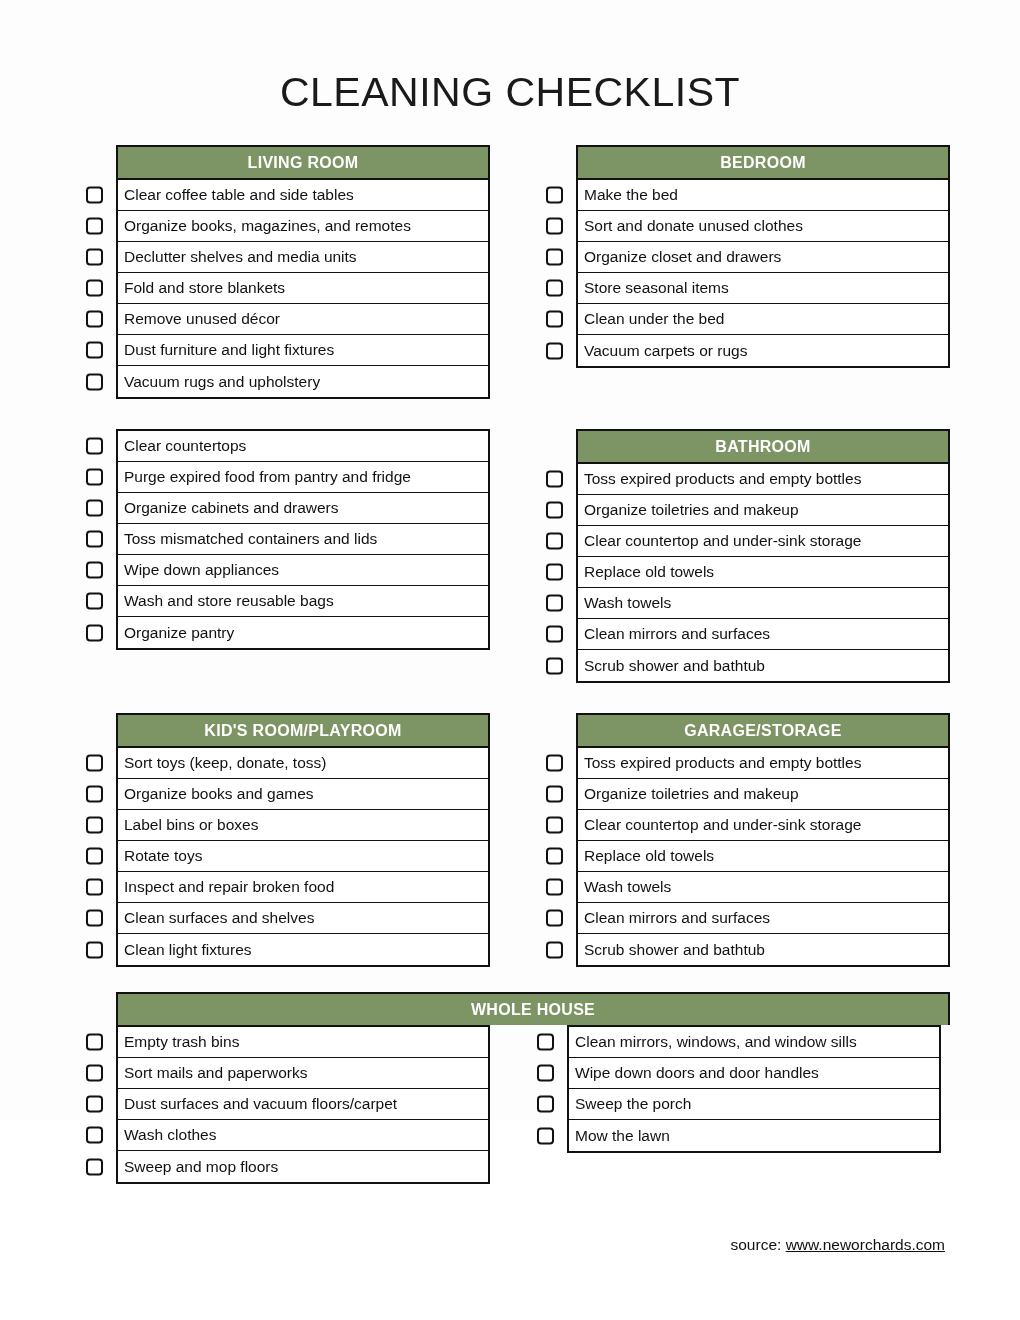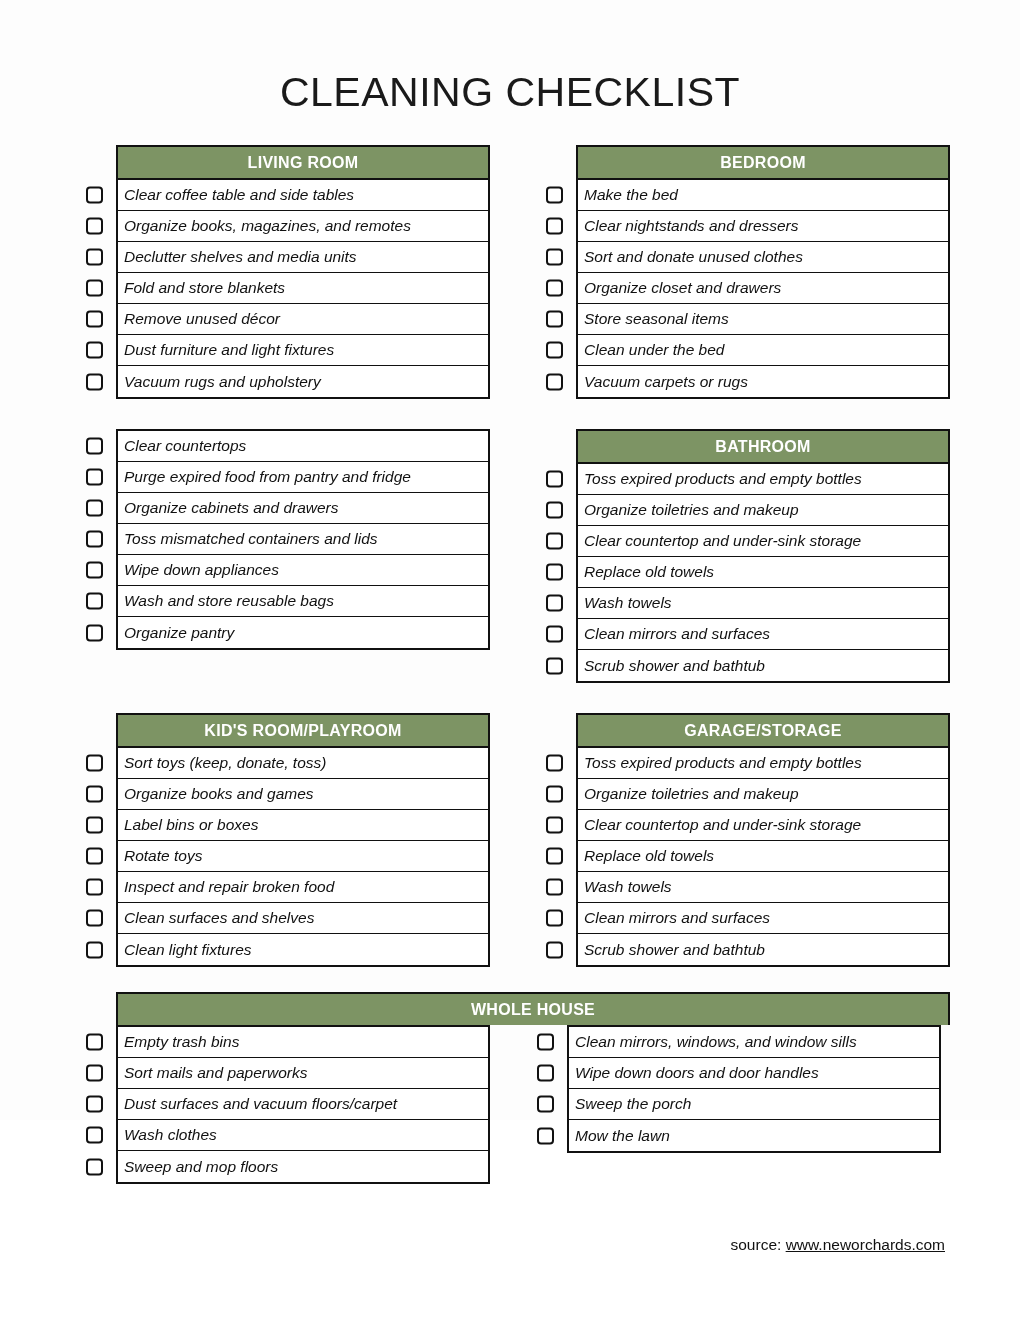--- a/index.html
+++ b/index.html
@@ -61,21 +61,20 @@
     border: 2px solid #111111;
     border-bottom: none;
     box-sizing: border-box;
   }
   .section-body {
     position: relative;
     margin-left: 41px;
     border: 2px solid #111111;
     box-sizing: border-box;
     background: #ffffff;
-    font-style: italic;
   }
   .row {
     position: relative;
     height: 31px;
     border-bottom: 1.5px solid #111111;
     box-sizing: border-box;
     display: flex;
     align-items: center;
   }
   .row:last-child {
@@ -182,24 +181,20 @@
       </div>
       <div class="section">
         <div class="section-header">BEDROOM</div>
         <div class="section-body">
           <div class="row">
             <span class="checkbox"></span>
             <span class="row-label">Make the bed</span>
           </div>
           <div class="row">
             <span class="checkbox"></span>
-            <span class="row-label">Clear nightstands and dressers</span>
-          </div>
-          <div class="row">
-            <span class="checkbox"></span>
             <span class="row-label">Sort and donate unused clothes</span>
           </div>
           <div class="row">
             <span class="checkbox"></span>
             <span class="row-label">Organize closet and drawers</span>
           </div>
           <div class="row">
             <span class="checkbox"></span>
             <span class="row-label">Store seasonal items</span>
           </div>

